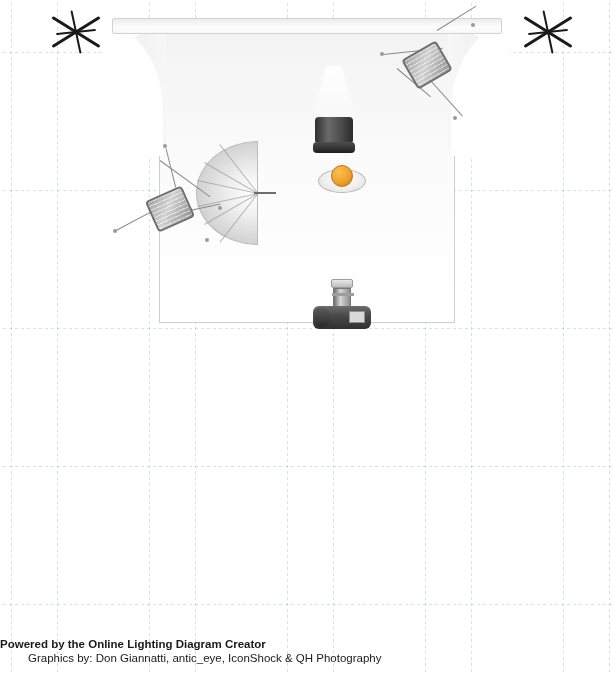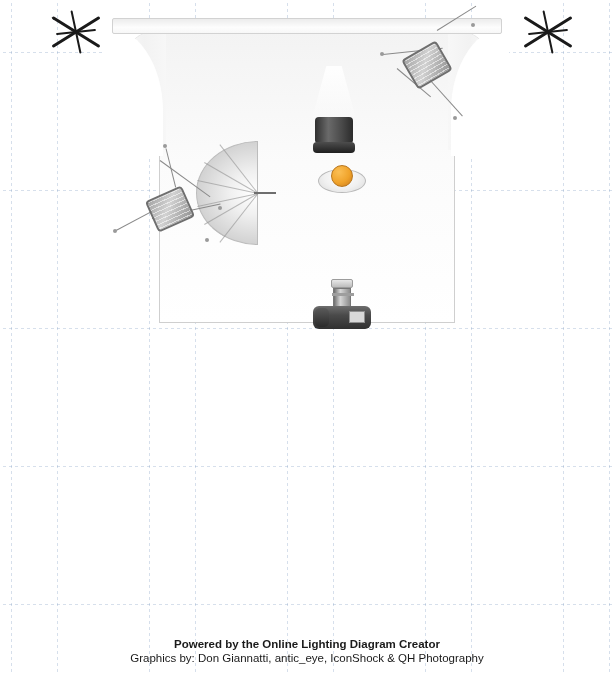--- a/index.html
+++ b/index.html
@@ -304,38 +304,38 @@
     border: 1px solid #8e8e8e;
     box-sizing: border-box;
   }
 
   
   .footer {
     position: absolute;
     left: 0;
     bottom: 10px;
     width: 614px;
-    text-align: center;
     color: #1a1a1a;
   }
   .footer .line1 {
     font-size: 11.5px;
     font-weight: bold;
     margin-bottom: 2px;
   }
   .footer .line2 {
     font-size: 11.5px;
     margin-bottom: 6px;
   }
   .footer .line3 {
     font-size: 11.5px;
     margin-bottom: 3px;
   }
   .footer .line4 {
     font-size: 11.5px;
+    margin-left: 28px;
   }
 </style>
 </head>
 <body>
 
 <div id="stage">
 
   <div id="gridmask"></div>
 
   <div class="backdrop-wrap">

